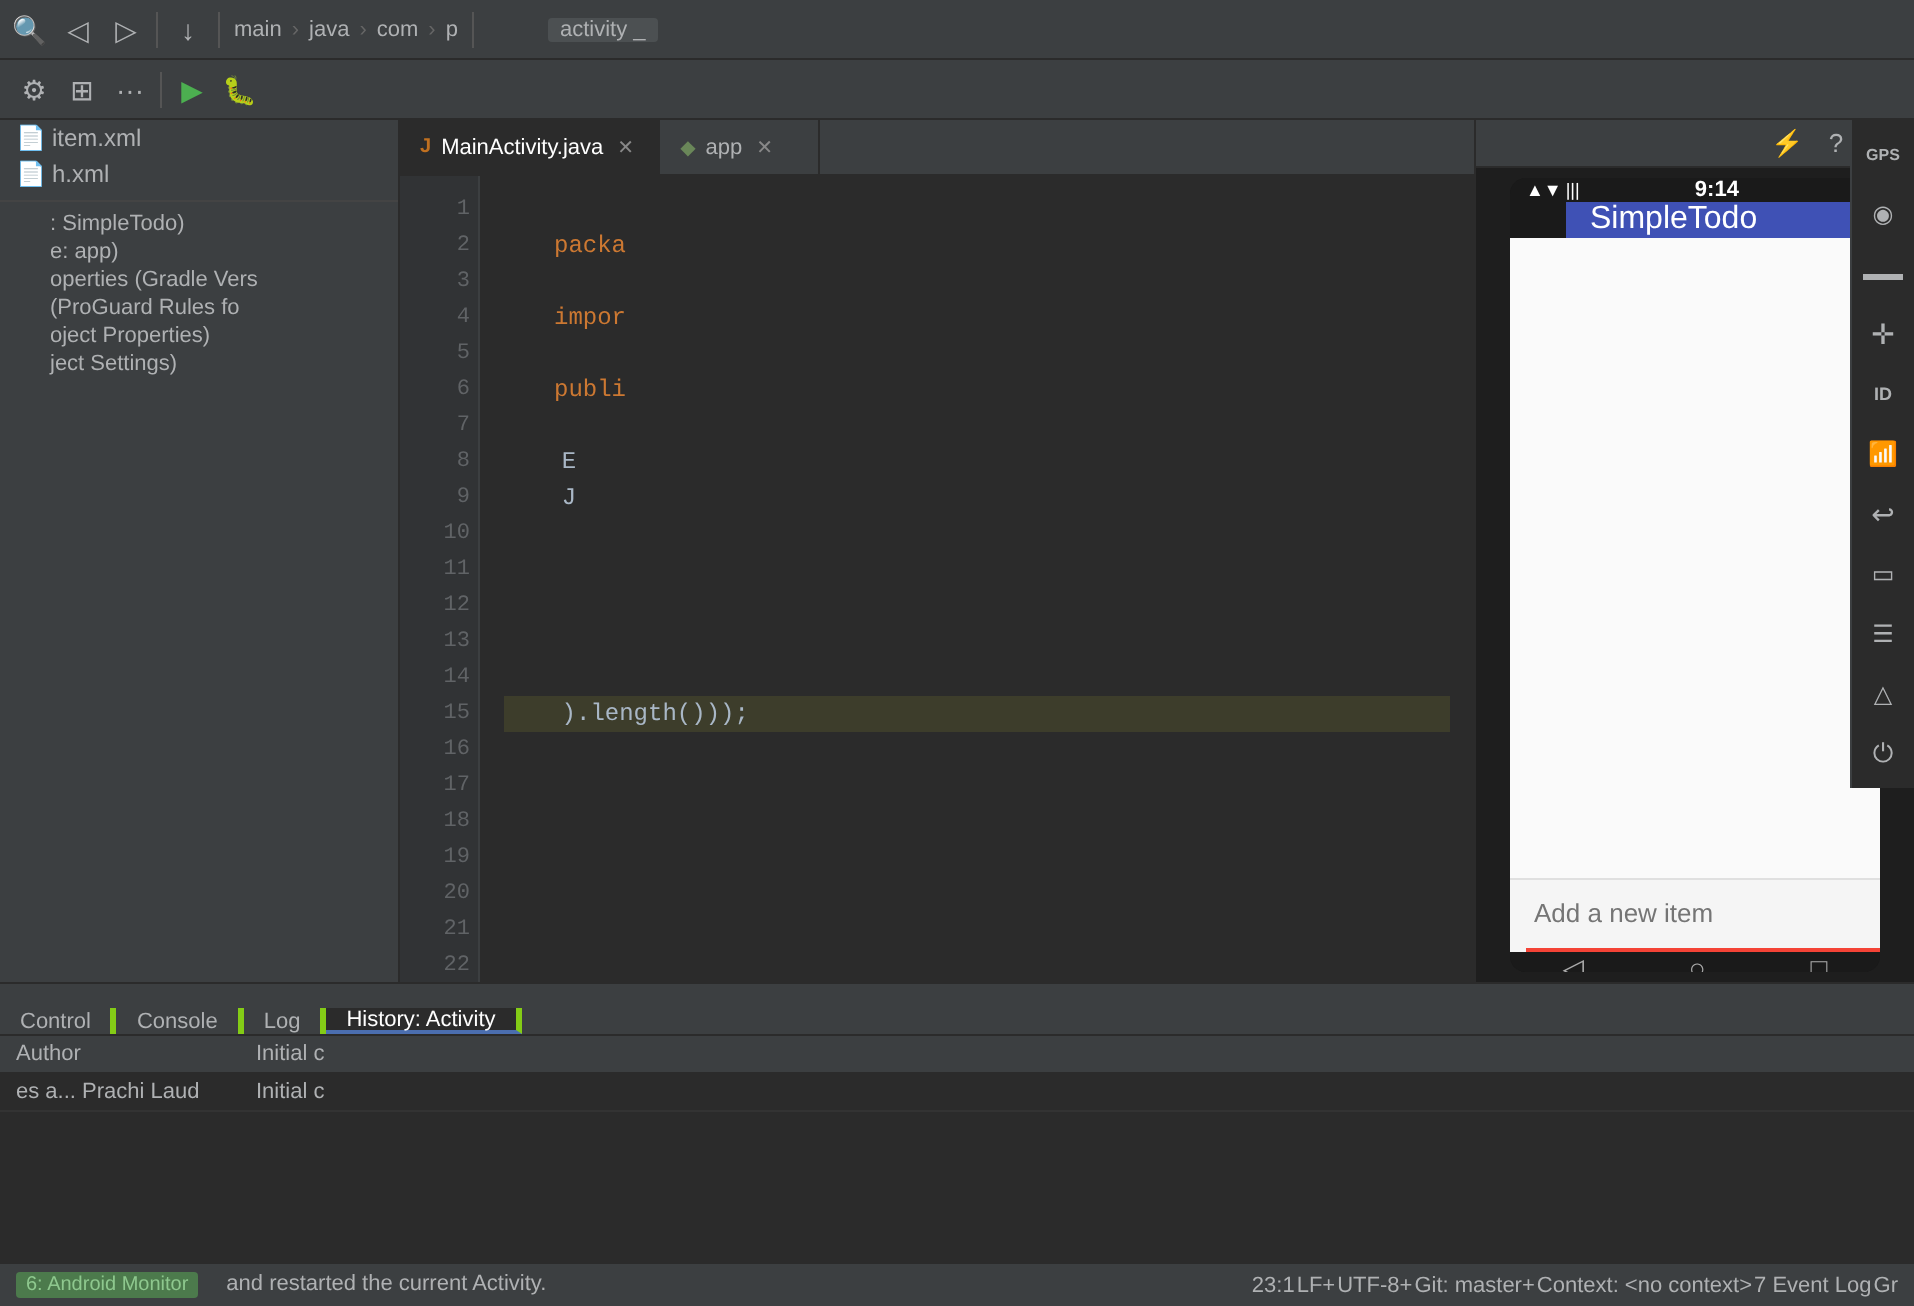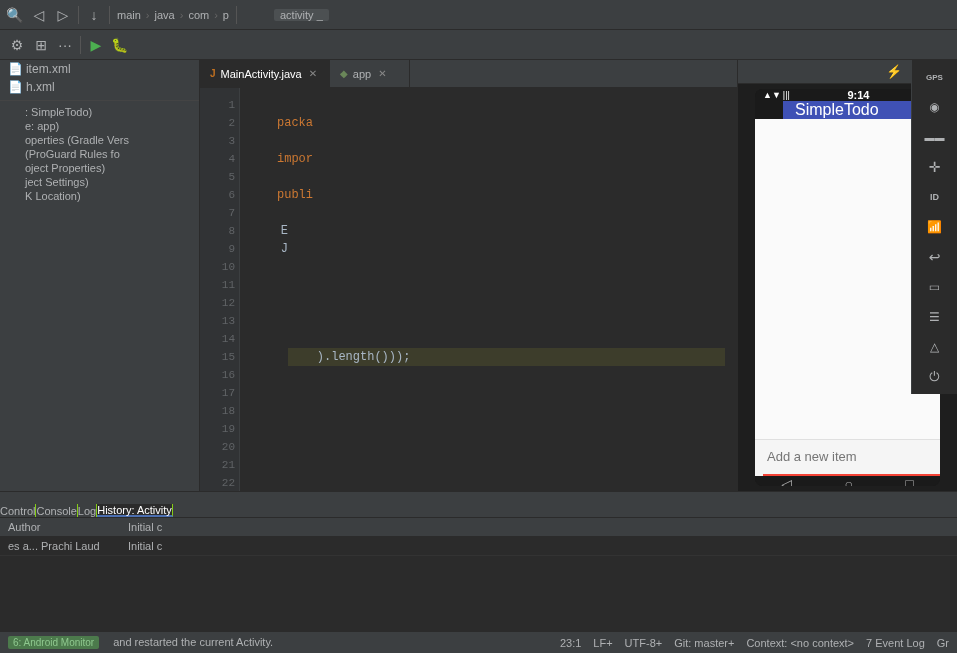--- a/index.html
+++ b/index.html
@@ -166,21 +166,20 @@
       padding: 8px 12px;
       line-height: 18px;
       white-space: pre;
       overflow: auto;
     }
     .kw { color: #cc7832; margin-left: 25px; }
     .type { color: #a9b7c6; }
     .highlight-line {
       background: #3d3d2b;
       display: block;
-      margin-left: 36px;
     }
 
     
     .android-panel {
       width: 220px;
       background: #1e1e1e;
       border-left: 1px solid #2b2b2b;
       display: flex;
       flex-direction: column;
       align-items: center;
@@ -299,27 +298,27 @@
       flex-direction: column;
     }
     .bottom-tabs {
       height: 26px;
       display: flex;
       align-items: stretch;
       background: #3c3f41;
       border-bottom: 1px solid #2b2b2b;
     }
     .bottom-tab {
-      padding: 0 0;
-      font-size: 11px;
-      color: #afb1b3;
-      cursor: pointer;
-      display: flex;
-      align-items: center;
-      border-right: 1px solid #84cc16;
+      padding: 0 10px;
+      font-size: 11px;
+      color: #afb1b3;
+      cursor: pointer;
+      display: flex;
+      align-items: center;
+      border-right: 3px solid #84cc16;
       margin-top: 12px;
     }
     .bottom-tab.active {
       background: #2b2b2b;
       color: white;
       border-bottom: 2px solid #4b6eaf;
     }
     .bottom-content {
       flex: 1;
       background: #2b2b2b;
@@ -350,21 +349,21 @@
       background: #3c3f41;
       display: flex;
       align-items: center;
       justify-content: space-between;
       padding: 0 8px;
       font-size: 11px;
       color: #afb1b3;
       border-top: 1px solid #2b2b2b;
     }
     .status-left { display: flex; gap: 14px; align-items: flex-start; }
-    .status-right { display: flex; gap: 12px; align-items: center; }
+    .status-right { display: flex; gap: 1px; align-items: center; }
     .android-badge {
       background: #4c7a4c;
       color: #8ec88e;
       font-size: 10px;
       padding: 1px 5px;
       border-radius: 2px;
     }
     .event-log-btn {
       cursor: pointer;
       color: #afb1b3;
@@ -435,23 +434,20 @@
         <span>operties (Gradle Vers</span>
       </div>
       <div class="project-section">
         <span>(ProGuard Rules fo</span>
       </div>
       <div class="project-section">
         <span>oject Properties)</span>
       </div>
       <div class="project-section">
         <span>ject Settings)</span>
-      </div>
-      <div class="project-section">
-        <span>K Location)</span>
       </div>
     </div>
   </div>
 
   <div class="editor-area">
 
     <div class="tabs-bar">
       <div class="tab active">
         <span class="tab-icon-java">J</span>
         <span>MainActivity.java</span>
@@ -542,21 +538,21 @@
 
       </div>
 
       <div class="phone-nav-bar">
         <span class="nav-btn">◁</span>
         <span class="nav-btn">○</span>
         <span class="nav-btn">□</span>
       </div>
     </div>
 
-    <div style="position:absolute; right:0; top:60px; width:46px; background:#2b2b2b; display:flex; flex-direction:column; align-items:center; gap:4px; padding:4px 0; border-left:1px solid #3c3f41;">
+    <div style="position:absolute; right:0; top:60px; width:32px; background:#2b2b2b; display:flex; flex-direction:column; align-items:center; gap:4px; padding:4px 0; border-left:1px solid #3c3f41;">
       <div class="right-icon" style="font-size:8px; font-weight:bold; color:#afb1b3;">GPS</div>
       <div class="right-icon">◉</div>
       <div class="right-icon" style="font-size:10px;">▬▬</div>
       <div class="right-icon" style="font-size:14px;">✛</div>
       <div class="right-icon" style="font-size:9px; font-weight:bold;">ID</div>
       <div class="right-icon" style="font-size:12px;">📶</div>
       <div class="right-icon" style="font-size:14px;">↩</div>
       <div class="right-icon" style="font-size:12px;">▭</div>
       <div class="right-icon" style="font-size:12px;">☰</div>
       <div class="right-icon" style="font-size:12px;">△</div>

